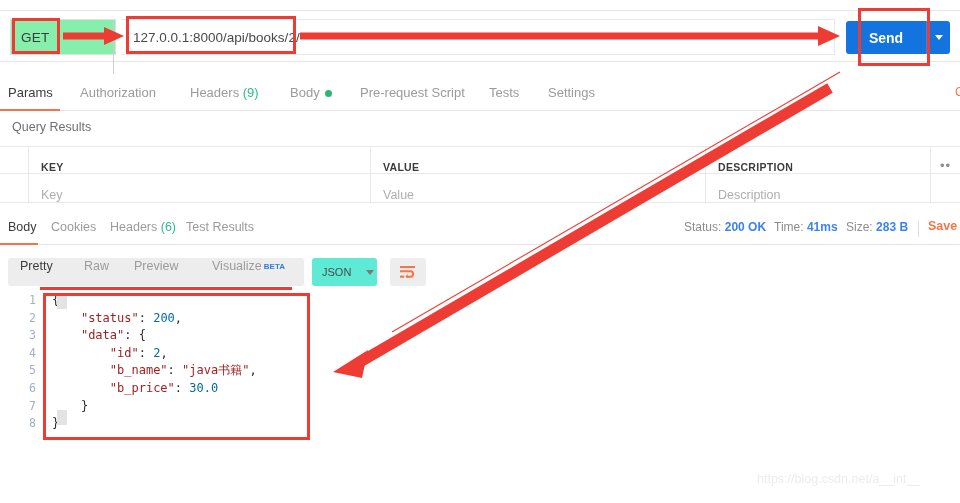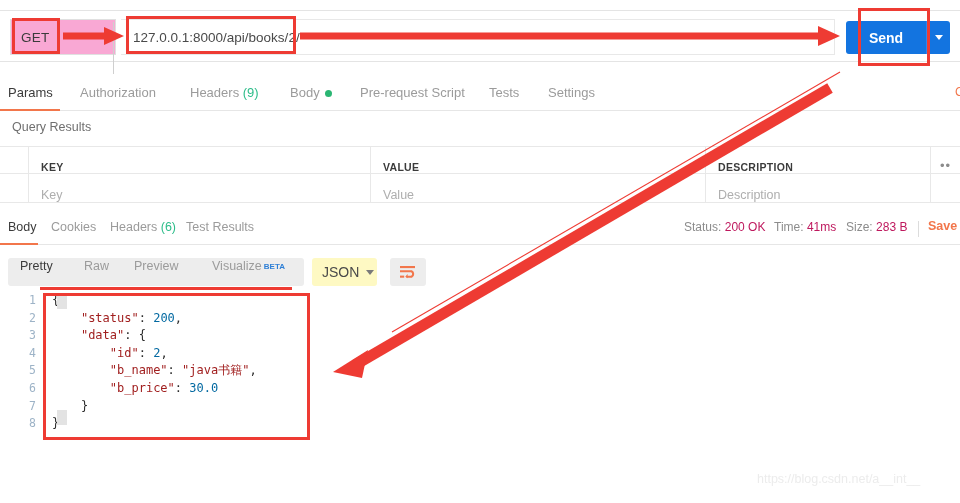--- a/index.html
+++ b/index.html
@@ -13,21 +13,21 @@
   .app{position:relative;width:960px;height:503px;}
 
   
   .urlbar{
     position:absolute;left:0;top:10px;width:960px;height:52px;
     border-top:1px solid #e4e4e4;border-bottom:1px solid #e4e4e4;
     background:#fff;box-sizing:border-box;
   }
   .method-box{
     position:absolute;left:10px;top:8px;width:106px;height:36px;
-    background:#f9a8d4;border:1px solid #e0e0e0;box-sizing:border-box;
+    background:#86efac;border:1px solid #e0e0e0;box-sizing:border-box;
   }
   .method-label{
     position:absolute;left:10px;top:10px;font-size:13.5px;color:#3b3b3b;
     letter-spacing:.2px;
   }
   .url-input{
     position:absolute;left:121px;top:8px;width:714px;height:36px;
     background:#fff;border:1px solid #e8e8e8;border-left:none;box-sizing:border-box;
   }
   .url-text{
@@ -106,43 +106,43 @@
   
   .res-tabs{
     position:absolute;left:0;top:213px;width:960px;height:32px;
     border-bottom:1px solid #e6e6e6;background:#fff;box-sizing:border-box;
   }
   .rtab{position:absolute;top:7px;font-size:12.5px;color:#9b9b9b;white-space:nowrap;}
   .rtab.active{color:#3b3b3b;}
   .rtab .count{color:#2dbd8a;}
   .rtab-underline{position:absolute;left:0;top:30px;width:38px;height:2px;background:#f2764b;}
   .meta{position:absolute;top:7px;font-size:12px;color:#8c8c8c;white-space:nowrap;}
-  .meta b{font-weight:normal;color:#be185d;}
+  .meta b{font-weight:bold;color:#3b82f6;}
   .meta-sep{position:absolute;top:8px;width:1px;height:16px;background:#dcdcdc;}
   .save-link{position:absolute;top:6px;left:928px;font-size:12.5px;color:#f2764b;font-weight:bold;}
 
   
   .viewer-bar{
     position:absolute;left:0;top:252px;width:960px;height:40px;background:#fff;
   }
   .seg{
     position:absolute;left:8px;top:6px;height:28px;background:#ededed;border-radius:3px;
   }
   .segbtn{
     position:absolute;top:0;height:28px;display:flex;align-items:center;
     font-size:12.5px;color:#9b9b9b;
   }
   .segbtn.active{color:#3b3b3b;}
   .beta{
     font-size:8px;color:#2e7fd6;font-weight:bold;vertical-align:super;margin-left:2px;
   }
   .fmt-sel{
-    position:absolute;left:312px;top:6px;width:65px;height:28px;background:#fef9c3;
+    position:absolute;left:312px;top:6px;width:65px;height:28px;background:#5eead4;
     border-radius:3px;display:flex;align-items:center;box-sizing:border-box;padding-left:10px;
-    font-size:14px;color:#4a4a4a;
+    font-size:11px;color:#4a4a4a;
   }
   .fmt-caret{
     position:absolute;left:366px;top:18px;width:0;height:0;
     border-left:4px solid transparent;border-right:4px solid transparent;border-top:5px solid #7a7a7a;
   }
   .wrap-btn{
     position:absolute;left:390px;top:6px;width:36px;height:28px;background:#ededed;
     border-radius:3px;display:flex;align-items:center;justify-content:center;
   }
   .pretty-underline{

